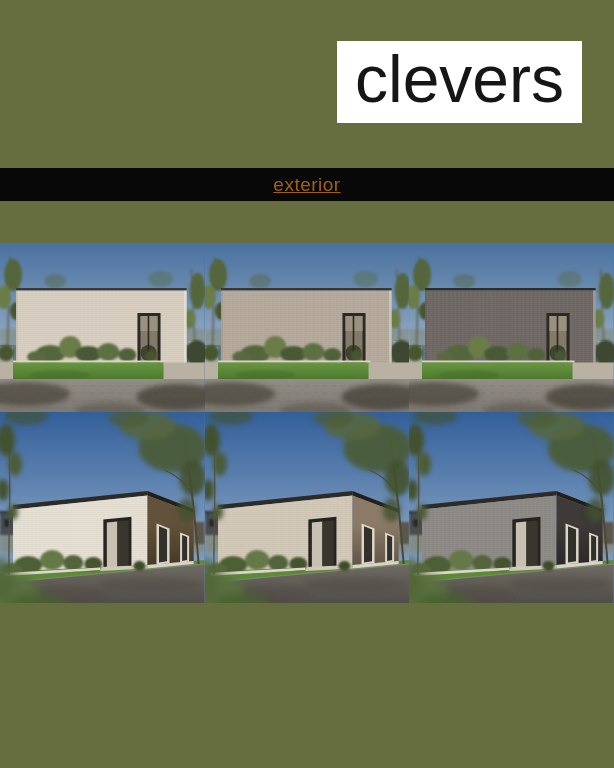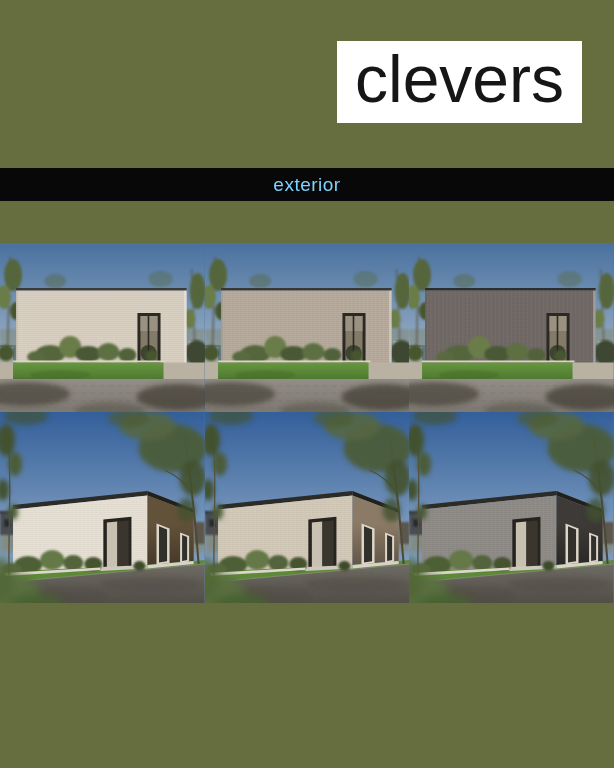--- a/index.html
+++ b/index.html
@@ -39,21 +39,21 @@
 </head>
 <body style="background: rgb(102, 109, 62);">
 
 <div class="page" style="background: rgb(102, 109, 62);">
 
   <div class="logo-box" style="background: rgb(255, 255, 255);">
     <span class="logo-text" style="color: rgb(22, 22, 22);">clevers</span>
   </div>
 
   <div class="section-bar" style="background: rgb(8, 8, 8);">
-    <span class="section-label" style="color: #7dd3fc;">exterior</span>
+    <span class="section-label" style="color: #a16207; text-decoration: underline;">exterior</span>
   </div>
 
   <div class="gallery">
     <div class="row row-front">
       <figure class="tile" title="front elevation, cream brick facade">
           <svg viewBox="0 0 204 169" preserveAspectRatio="none" xmlns="http://www.w3.org/2000/svg">
 <defs>
  <linearGradient id="skF0" x1="0" y1="0" x2="0" y2="1">
                 <stop offset="0" stop-color="#49719f"></stop>
                 <stop offset="1" stop-color="#93aac3"></stop>

